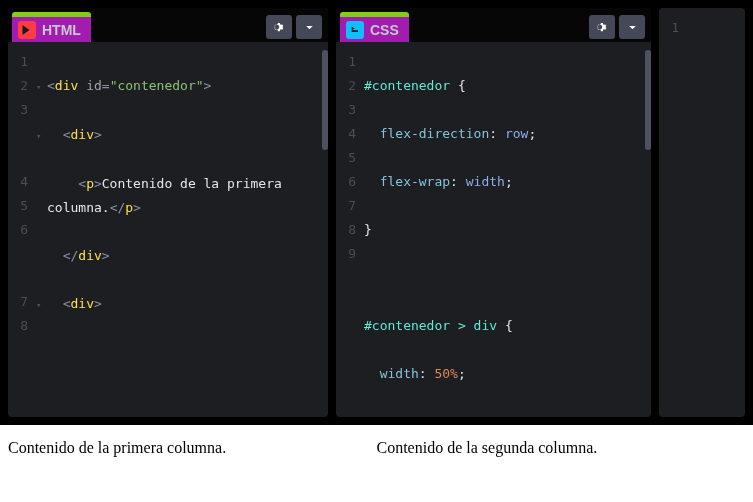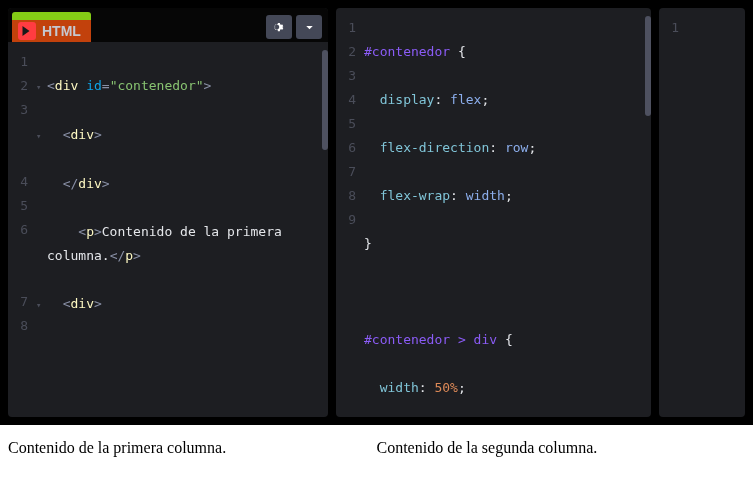--- a/index.html
+++ b/index.html
@@ -33,22 +33,22 @@
     background: #060606;
     display: flex;
     align-items: center;
     justify-content: space-between;
     padding: 4px 6px 0 4px;
   }
   .tab {
     display: flex;
     align-items: center;
     gap: 6px;
-    background: #c2410c;
-    border-top: 8px solid #84cc16;
+    background: #a21caf;
+    border-top: 5px solid #84cc16;
     padding: 4px 10px 4px 6px;
     color: #a7abb8;
     font-size: 14px;
     font-weight: bold;
     height: 30px;
     border-radius: 3px 3px 0 0;
     font-family: -apple-system, "Segoe UI", sans-serif;
   }
   .lang-icon {
     width: 18px; height: 18px;
@@ -93,25 +93,25 @@
   }
   .gutter div { height: 24px; }
   .code {
     flex: 1;
     white-space: pre-wrap;
     color: #c9ccd4;
     padding-right: 8px;
   }
   .code .line { min-height: 24px; display: block; }
   .chev { display: inline-block; width: 10px; color: #4a4d59; font-size: 9px; margin-right:1px;}
-  .c-tag   { color: #fef9c3; }
+  .c-tag   { color: #fde047; }
   .c-punc  { color: #888fa5; }
-  .c-attr  { color: #0ea5e9; }
+  .c-attr  { color: #a3a3a3; }
   .c-str   { color: #88c371; }
-  .c-sel   { color: #8b5cf6; }
+  .c-sel   { color: #5eead4; }
   .c-prop  { color: #80c5d8; }
   .c-val   { color: #8caeec; }
   .c-num   { color: #dd8957; }
   .c-plain { color: #e4e6ea; }
   .scrollbar {
     position: absolute;
     right: 0; top: 8px;
     width: 6px; height: 100px;
     background: #4e5160;
     border-radius: 3px;
@@ -164,46 +164,67 @@
           <div>4</div>
           <div>5</div>
           <div>6</div>
           <div style="height:48px">&nbsp;</div>
           <div>7</div>
           <div>8</div>
       </div>
       <div class="code">
 <span class="line"><span class="chev">▾</span><span class="c-punc">&lt;</span><span class="c-tag">div</span> <span class="c-attr">id</span><span class="c-punc">=</span><span class="c-str">"contenedor"</span><span class="c-punc">&gt;</span></span>
 <span class="line"><span class="chev">▾</span>  <span class="c-punc">&lt;</span><span class="c-tag">div</span><span class="c-punc">&gt;</span></span>
+<span class="line" style="padding-left:11px">    <span class="c-punc">&lt;</span><span class="c-tag">p</span><span class="c-punc">&gt;</span><span class="c-plain">Contenido de la primera columna.</span><span class="c-punc">&lt;/</span><span class="c-tag">p</span><span class="c-punc">&gt;</span></span>
 <span class="line" style="padding-left:11px">  <span class="c-punc">&lt;/</span><span class="c-tag">div</span><span class="c-punc">&gt;</span></span>
-<span class="line" style="padding-left:11px">    <span class="c-punc">&lt;</span><span class="c-tag">p</span><span class="c-punc">&gt;</span><span class="c-plain">Contenido de la primera columna.</span><span class="c-punc">&lt;/</span><span class="c-tag">p</span><span class="c-punc">&gt;</span></span>
 <span class="line"><span class="chev">▾</span>  <span class="c-punc">&lt;</span><span class="c-tag">div</span><span class="c-punc">&gt;</span></span>
 <span class="line" style="padding-left:11px">  </span>
 
       </div>
       <div class="scrollbar"></div>
     </div>
   </div>
 
   <div class="panel css">
+    <div class="panel-header">
+      <div class="tab">
+        <span class="lang-icon lang-css">
+          <svg viewBox="0 0 24 24">
+              <path fill="#1a1a1a" d="M4 4l7 4-7 4 14 0 0 4-14 0z" transform="scale(0.9) translate(2,2)"></path>
+            </svg>
+        </span>
+        <span class="tab-title">CSS</span>
+      </div>
+      <div class="head-buttons">
+        <div class="hbtn">
+          <svg viewBox="0 0 24 24">
+              <path d="M12 8a4 4 0 100 8 4 4 0 000-8zm9 4l1.8 1.4-1.7 3-2.2-.7a7 7 0 01-1.6.9L17 19h-3.4l-.3-2.3a7 7 0 01-1.6-.9l-2.2.7-1.7-3L9.6 12l-1.8-1.4 1.7-3 2.2.7a7 7 0 011.6-.9L13.6 5H17l.3 2.3a7 7 0 011.6.9l2.2-.7 1.7 3L21 12z" transform="translate(-6,-2) scale(1.1)"></path>
+            </svg>
+        </div>
+        <div class="hbtn">
+          <svg viewBox="0 0 24 24">
+              <path d="M6 9l6 6 6-6z"></path>
+            </svg>
+        </div>
+      </div>
+    </div>
     <div class="code-area">
       <div class="gutter">
         <div>1</div>
           <div>2</div>
           <div>3</div>
           <div>4</div>
           <div>5</div>
           <div>6</div>
           <div>7</div>
           <div>8</div>
           <div>9</div>
       </div>
       <div class="code">
 <span class="line"><span class="c-sel">#contenedor</span> <span class="c-plain">{</span></span>
-<span class="line">  <span class="c-prop">display</span><span class="c-plain">: </span><span class="c-val">flex</span><span class="c-plain">;</span></span>
 <span class="line">  <span class="c-prop">flex-direction</span><span class="c-plain">: </span><span class="c-val">row</span><span class="c-plain">;</span></span>
 <span class="line">  <span class="c-prop">flex-wrap</span><span class="c-plain">: </span><span class="c-val">width</span><span class="c-plain">;</span></span>
 <span class="line"><span class="c-plain">}</span></span>
 <span class="line">&nbsp;</span>
 <span class="line"><span class="c-sel">#contenedor &gt; div</span> <span class="c-plain">{</span></span>
 <span class="line">  <span class="c-prop">width</span><span class="c-plain">: </span><span class="c-num">50%</span><span class="c-plain">;</span></span>
 
       </div>
       <div class="scrollbar"></div>
     </div>

